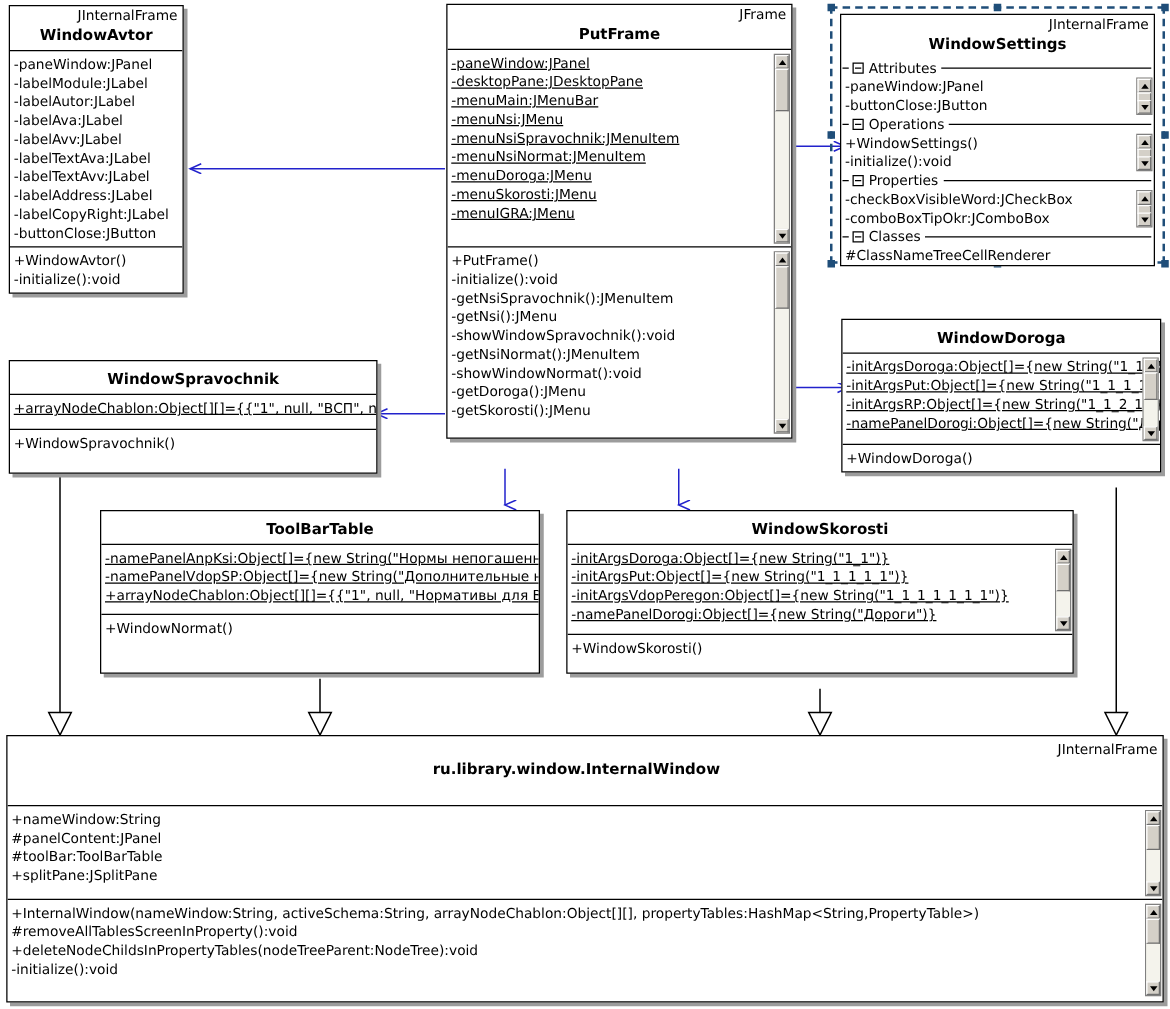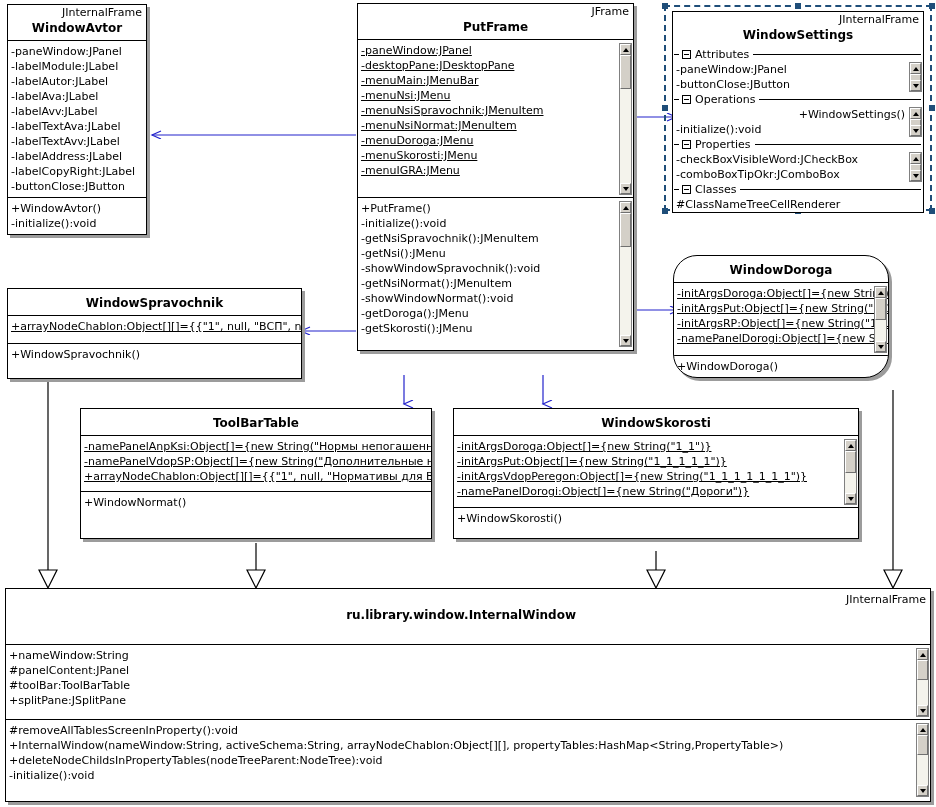--- a/index.html
+++ b/index.html
@@ -296,21 +296,21 @@
             <div class="arw down"></div>
           </div>
         </div>
         <div class="grp">
           <span class="dash-l"></span>
           <span class="cbox"></span>
           <span class="gname">Operations</span>
           <span class="dash-r"></span>
         </div>
         <div style="position: relative;">
-          <div class="memb" style="padding-right: 18px; text-align: right;">+WindowSettings()</div>
+          <div class="memb" style="padding-right: 18px;">+WindowSettings()</div>
           <div class="memb" style="padding-right: 18px;">-initialize():void</div>
           <div class="sbar" style="top: 0px; height: 30px;">
             <div class="arw up"></div>
             <div class="track">
               <div class="thumb" style="top:0;height:8px;"></div>
             </div>
             <div class="arw down"></div>
           </div>
         </div>
         <div class="grp">
@@ -335,21 +335,21 @@
           <span class="cbox"></span>
           <span class="gname">Classes</span>
           <span class="dash-r"></span>
         </div>
         <div style="position: relative;">
           <div class="memb" style="padding-right: 2px;">#ClassNameTreeCellRenderer</div>
         </div>
       </div>
   </div>
 
-  <div class="umlbox" style="left:673px; top:255px; width:216px;border-radius:24px;">
+  <div class="umlbox" style="left:673px; top:255px; width:256px;">
     <div class="hdr" style="padding-top:6px;">
       <div class="cname">WindowDoroga</div>
     </div>
     <div class="compart" style="height:73px;" id="wd-attrs">
         <div class="memb stat" style="padding-right: 17px;">-initArgsDoroga:Object[]={new String("1_1")}</div>
         <div class="memb stat" style="padding-right: 17px;">-initArgsPut:Object[]={new String("1_1_1_1")}</div>
         <div class="memb stat" style="padding-right: 17px;">-initArgsRP:Object[]={new String("1_1_2_1")}</div>
         <div class="memb stat" style="padding-right: 17px;">-namePanelDorogi:Object[]={new String("Дороги")}</div>
       <div class="sbar" style="top:3px; height:67px;">
         <div class="arw up"></div>
@@ -424,22 +424,22 @@
         <div class="memb" style="padding-right: 20px;">+splitPane:JSplitPane</div>
       <div class="sbar" style="top:3px; height:69px;">
         <div class="arw up"></div>
         <div class="track">
           <div class="thumb" style="top:0; height:20px;"></div>
         </div>
         <div class="arw down"></div>
       </div>
     </div>
     <div class="compart noborder" style="height:80px;" id="iw-ops">
+        <div class="memb" style="padding-right: 20px;">+InternalWindow(nameWindow:String, activeSchema:String, arrayNodeChablon:Object[][], propertyTables:HashMap&lt;String,PropertyTable&gt;)</div>
         <div class="memb" style="padding-right: 20px;">#removeAllTablesScreenInProperty():void</div>
-        <div class="memb" style="padding-right: 20px;">+InternalWindow(nameWindow:String, activeSchema:String, arrayNodeChablon:Object[][], propertyTables:HashMap&lt;String,PropertyTable&gt;)</div>
         <div class="memb" style="padding-right: 20px;">+deleteNodeChildsInPropertyTables(nodeTreeParent:NodeTree):void</div>
         <div class="memb" style="padding-right: 20px;">-initialize():void</div>
       <div class="sbar" style="top:3px; height:74px;">
         <div class="arw up"></div>
         <div class="track">
           <div class="thumb" style="top:0; height:20px;"></div>
         </div>
         <div class="arw down"></div>
       </div>
     </div>

